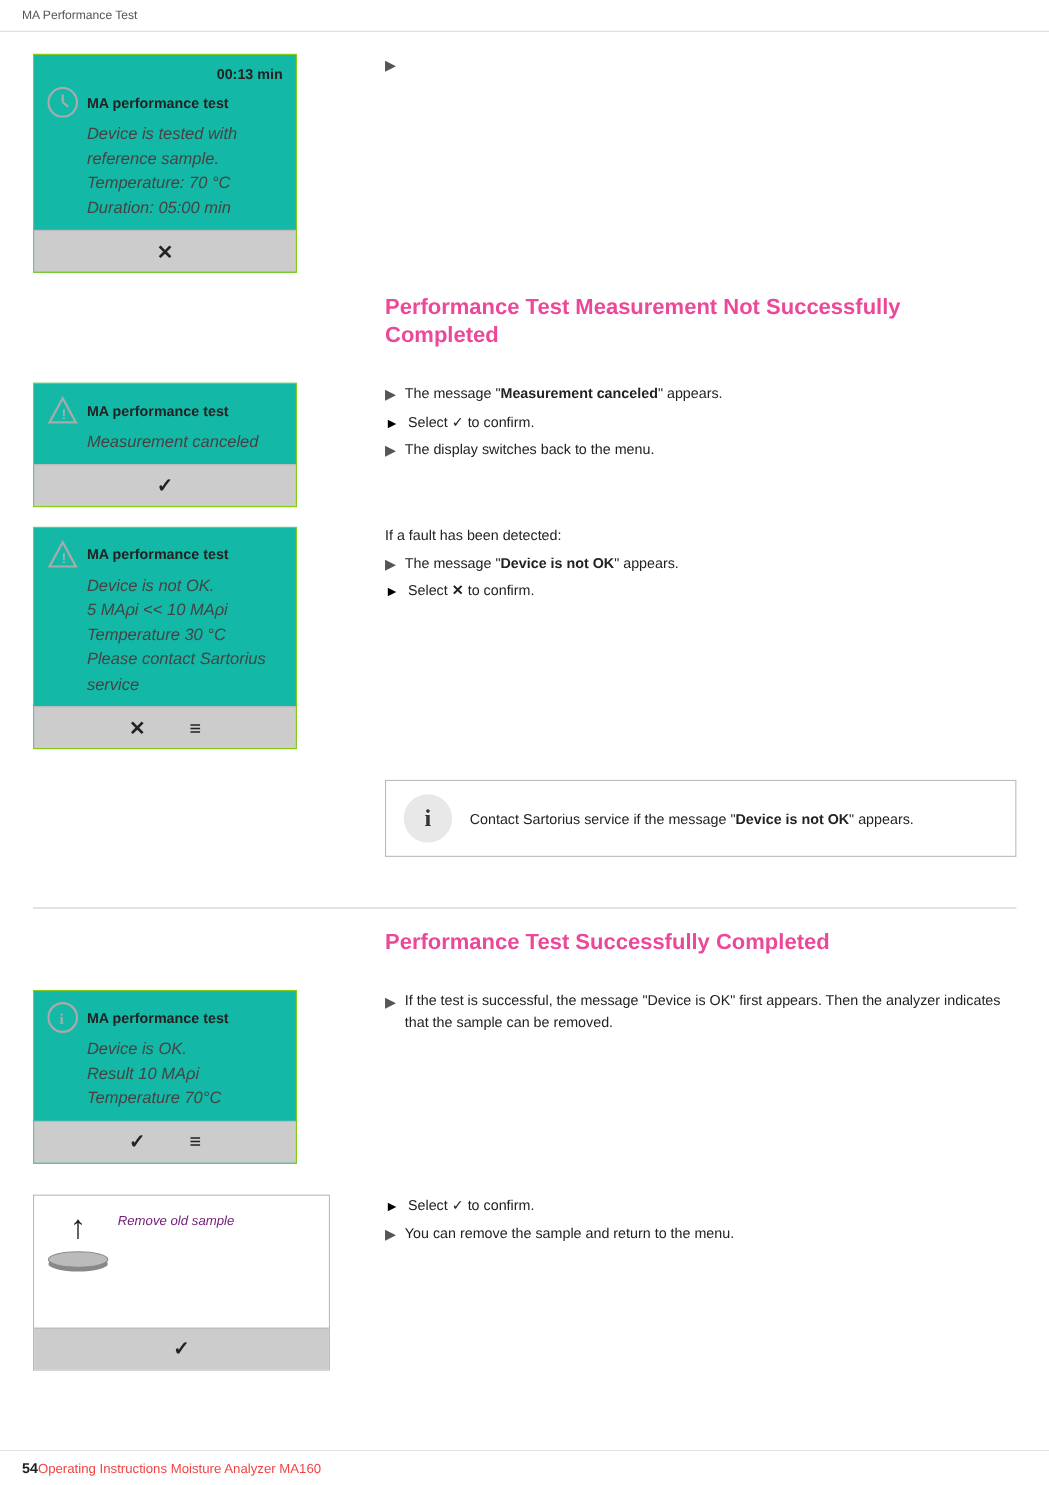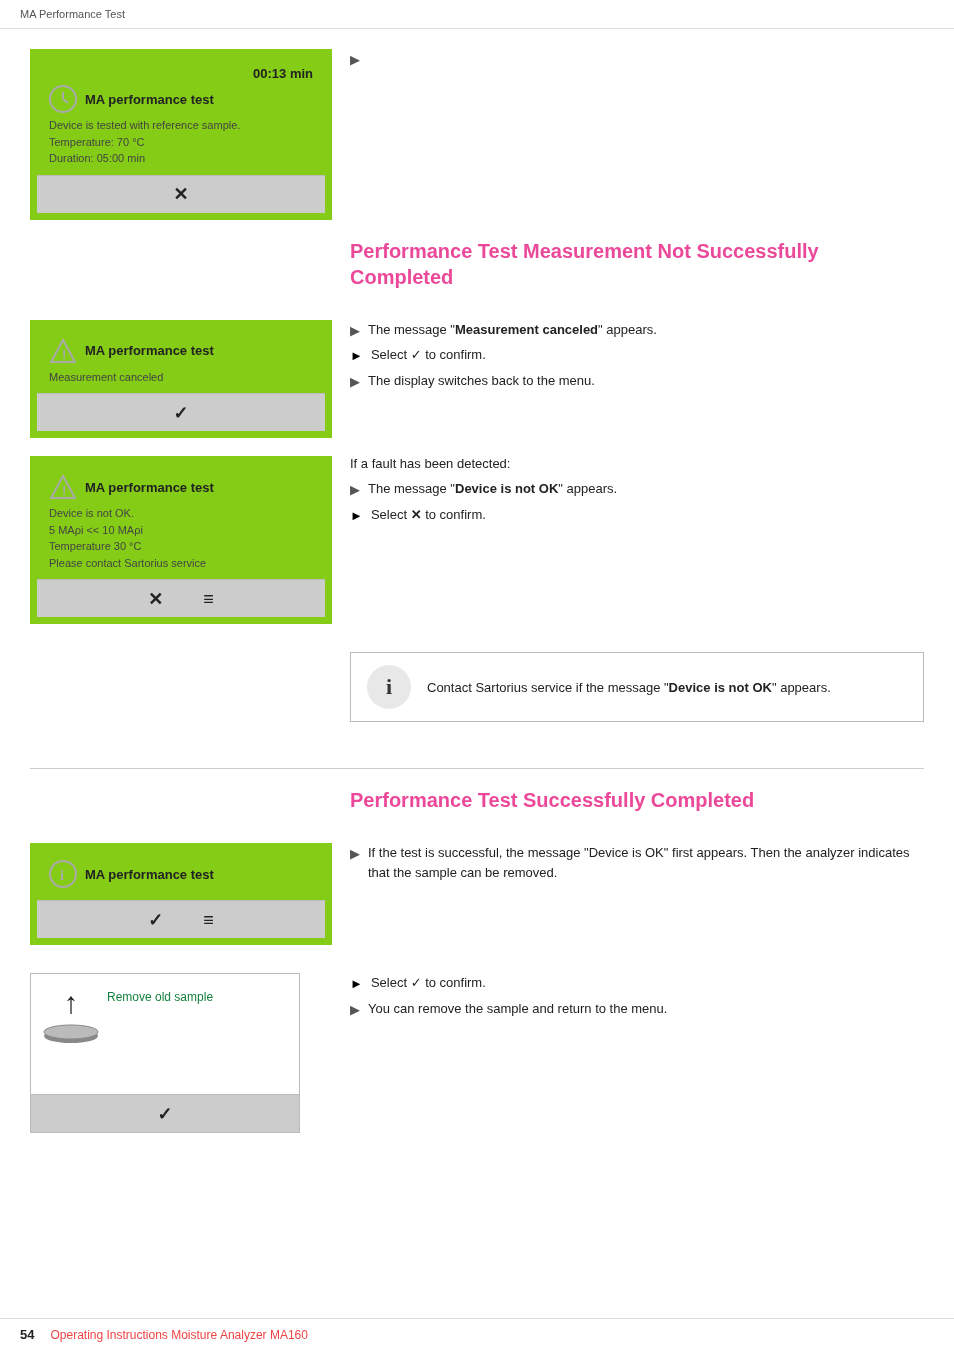--- a/index.html
+++ b/index.html
@@ -38,23 +38,23 @@
       flex-shrink: 0;
       margin-right: 30px;
     }
 
     .col-right {
       flex: 1;
     }
 
     
     .device-box {
-      border: 7px solid #84cc16;
-      background: #84cc16;
-      width: 302px;
+      border: 1px solid #84cc16;
+      background: #14b8a6;
+      width: 240px;
     }
 
     .device-box-inner {
       padding: 10px 12px 8px 12px;
     }
 
     .device-time {
       font-weight: bold;
       font-size: 13px;
       text-align: right;
@@ -73,23 +73,25 @@
       height: 28px;
       flex-shrink: 0;
     }
 
     .device-title {
       font-weight: bold;
       font-size: 13px;
     }
 
     .device-info {
-      font-size: 11px;
+      font-size: 15px;
       color: #444;
+      margin-left: 36px;
       line-height: 1.5;
+      font-style: italic;
     }
 
     .device-footer {
       background: #ccc;
       border-top: 1px solid #bbb;
       display: flex;
       justify-content: center;
       align-items: center;
       padding: 8px;
       gap: 40px;
@@ -173,21 +175,20 @@
 
     
     .page-footer {
       position: fixed;
       bottom: 0;
       left: 0;
       width: 954px;
       padding: 8px 20px;
       display: flex;
       align-items: center;
-      gap: 16px;
       border-top: 1px solid #ddd;
       background: #fff;
     }
 
     .page-number {
       font-weight: bold;
       font-size: 13px;
     }
 
     .footer-text {
@@ -209,22 +210,23 @@
 
     
     .sample-box {
       border: 1px solid #bbb;
       background: #fff;
       width: 270px;
     }
 
     .sample-text {
       font-size: 12px;
-      color: #15803d;
+      color: #701a75;
       padding-top: 6px;
+      font-style: italic;
     }
 
     .sample-col {
       display: flex;
       flex-direction: column;
       align-items: center;
     }
 
     .device-footer-single {
       background: #ccc;
@@ -398,20 +400,25 @@
       <div class="device-box">
         <div class="device-box-inner">
           <div class="device-header-row">
 
             <svg class="device-icon info-dev-icon" viewBox="0 0 28 28">
               <circle cx="14" cy="14" r="13" fill="none" stroke="#aaa" stroke-width="2"></circle>
               <text x="11" y="20" font-size="14" font-weight="bold" font-family="Georgia" fill="#aaa">i</text>
             </svg>
             <span class="device-title">MA performance test</span>
           </div>
+          <div class="device-info">
+            <div>Device is OK.</div>
+            <div>Result 10 MAρi</div>
+            <div>Temperature 70°C</div>
+          </div>
         </div>
         <div class="device-footer">
           <span class="btn-icon">✓</span>
           <span class="btn-icon">≡</span>
         </div>
       </div>
     </div>
     <div class="col-right">
       <ul class="instruction-list">
         <li>

